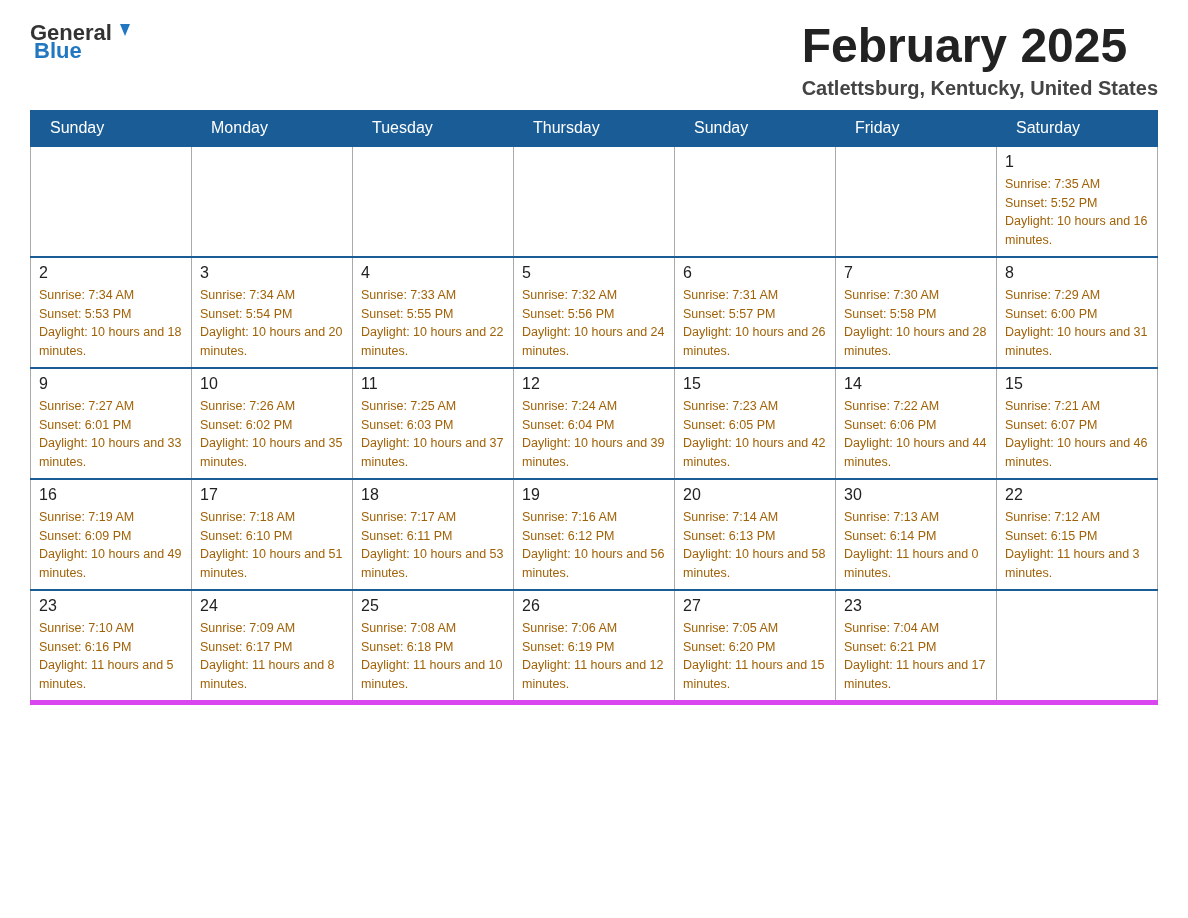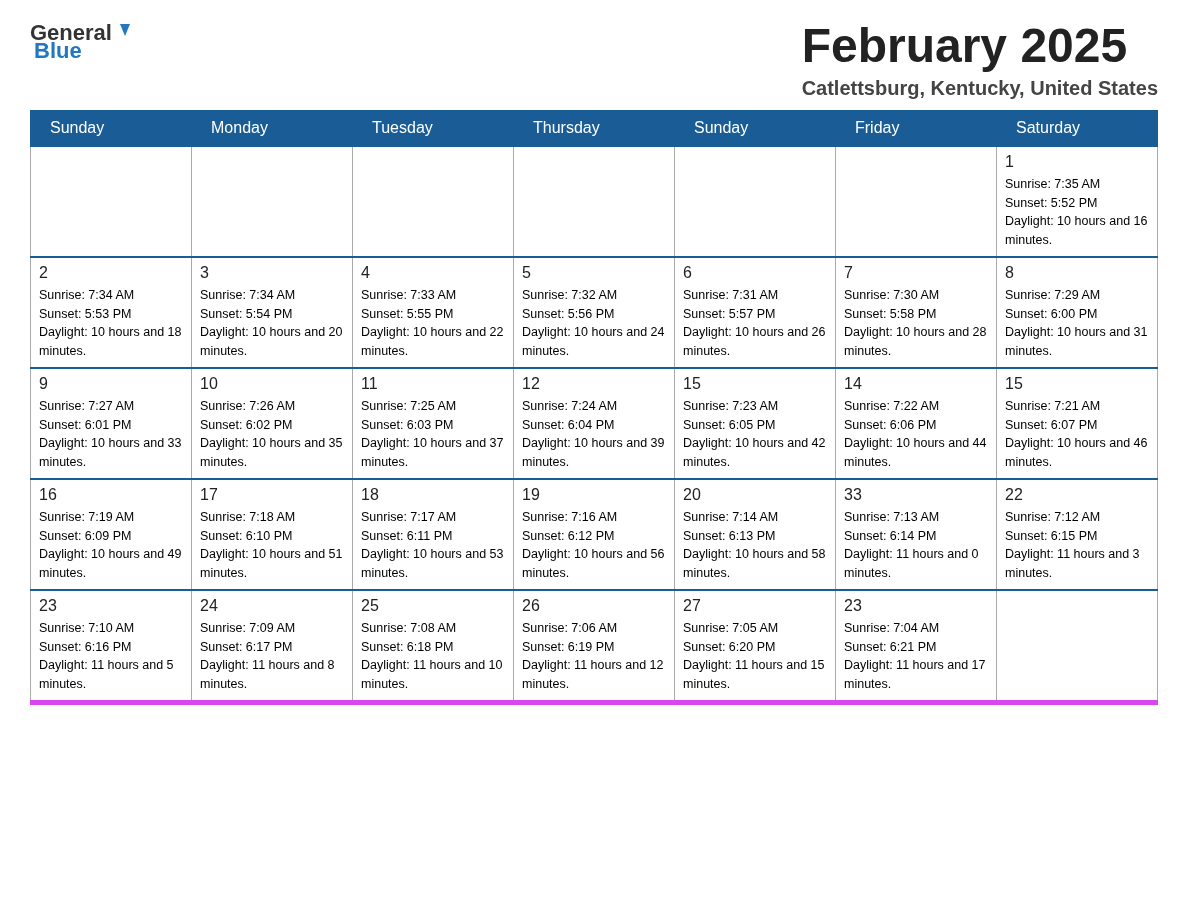--- a/index.html
+++ b/index.html
@@ -76,21 +76,21 @@
     }
     .day-number {
       font-size: 16px;
       font-weight: normal;
       margin-bottom: 4px;
       color: #222;
     }
     .day-info {
       font-size: 12.5px;
       line-height: 1.5;
-      color: #000000;
+      color: #a16207;
     }
     
     .calendar-table tbody tr:last-child td {
       border-bottom: 5px solid #d946ef;
     }
   </style>
 </head>
 <body>
 
 <div class="header">
@@ -213,21 +213,21 @@
         </td>
         <td>
           <div class="day-number">19</div>
           <div class="day-info">Sunrise: 7:16 AM<br>Sunset: 6:12 PM<br>Daylight: 10 hours and 56 minutes.</div>
         </td>
         <td>
           <div class="day-number">20</div>
           <div class="day-info">Sunrise: 7:14 AM<br>Sunset: 6:13 PM<br>Daylight: 10 hours and 58 minutes.</div>
         </td>
         <td>
-          <div class="day-number">33</div>
+          <div class="day-number">30</div>
           <div class="day-info">Sunrise: 7:13 AM<br>Sunset: 6:14 PM<br>Daylight: 11 hours and 0 minutes.</div>
         </td>
         <td>
           <div class="day-number">22</div>
           <div class="day-info">Sunrise: 7:12 AM<br>Sunset: 6:15 PM<br>Daylight: 11 hours and 3 minutes.</div>
         </td>
       </tr>
       <tr>
         <td>
           <div class="day-number">23</div>

